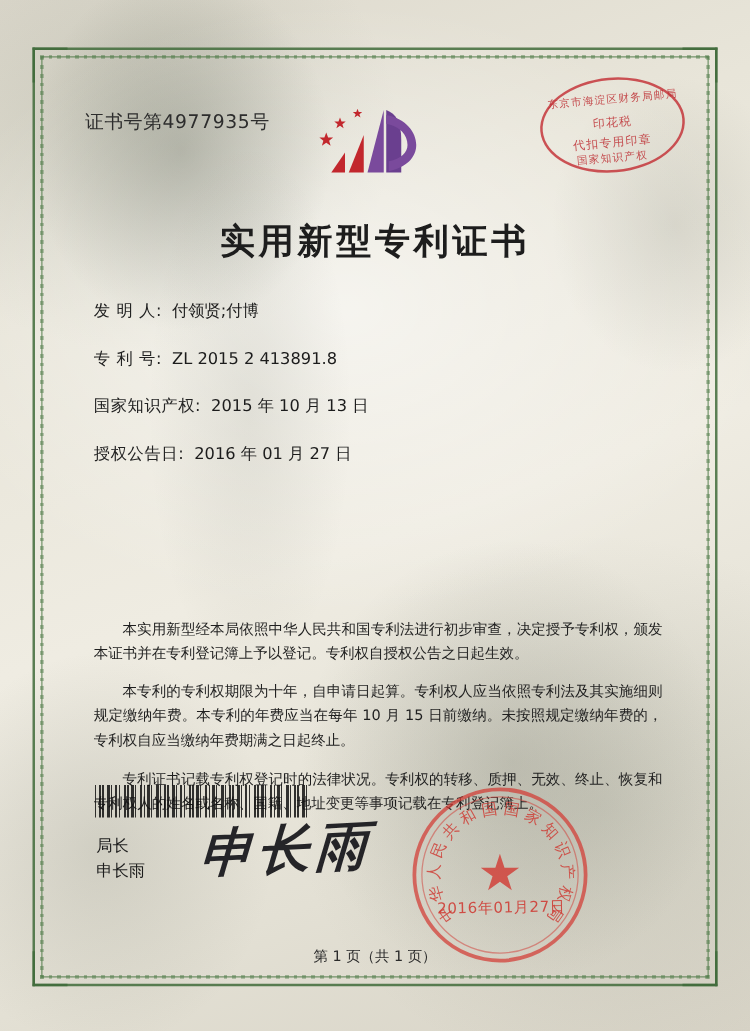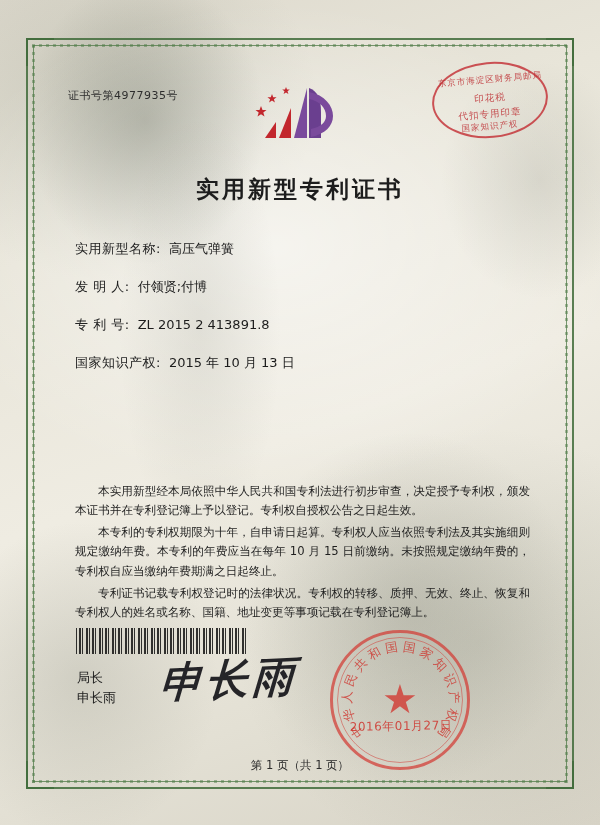--- a/index.html
+++ b/index.html
@@ -77,21 +77,21 @@
   .corner-tl { left: 26px;  top: 38px;   border-right: none; border-bottom: none; }
   .corner-tr { right: 26px; top: 38px;   border-left: none;  border-bottom: none; }
   .corner-bl { left: 26px;  bottom: 36px; border-right: none; border-top: none; }
   .corner-br { right: 26px; bottom: 36px; border-left: none;  border-top: none; }
 
   
   #cert-number {
     position: absolute;
     left: 68px; top: 88px;
     font-family: "DejaVu Sans", sans-serif;
-    font-size: 11px;
+    font-size: 15px;
     color: #2d2d2d;
     letter-spacing: 0.5px;
     white-space: nowrap;
   }
 
   
   #emblem {
     position: absolute;
     left: 255px; top: 82px;
     width: 95px; height: 85px;
@@ -127,21 +127,21 @@
   #agency-seal .st2 { top: 30px; font-size: 9.5px; }
   #agency-seal .st3 { top: 46px; font-size: 9.5px; }
   #agency-seal .st4 { top: 59px; font-size: 8.5px; }
 
   
   #doc-title {
     position: absolute;
     left: 0; right: 0; top: 174px;
     text-align: center;
     font-family: "DejaVu Sans", sans-serif;
-    font-size: 23px;
+    font-size: 28px;
     font-weight: bold;
     color: #1d1d1d;
     letter-spacing: 3px;
   }
 
   
   #fields {
     position: absolute;
     left: 75px; top: 240px;
     width: 460px;
@@ -169,21 +169,21 @@
     position: absolute;
     left: 75px; top: 482px;
     width: 455px;
     font-size: 11.6px;
     line-height: 1.65;
     color: #1f1f1f;
     text-align: justify;
     font-family: "DejaVu Sans", sans-serif;
   }
   #body-text p {
-    margin: 0 0 3px 0;
+    margin: 12px 0 3px 0;
     text-indent: 23px;
   }
 
   
   #barcode {
     position: absolute;
     left: 76px; top: 628px;
     width: 172px; height: 26px;
     background:
       repeating-linear-gradient(90deg,
@@ -194,21 +194,21 @@
     opacity: 0.85;
   }
 
   
   #sign-block {
     position: absolute;
     left: 77px; top: 668px;
     font-size: 13px;
     color: #1c1c1c;
     line-height: 1.55;
-    font-family: Liberation Serif, serif;
+    font-family: Liberation Mono, monospace;
   }
   #handwritten-signature {
     position: absolute;
     left: 160px; top: 652px;
     font-family: "DejaVu Serif", serif;
     font-size: 42px;
     font-weight: bold;
     font-style: italic;
     color: #15151a;
     letter-spacing: 4px;
@@ -323,34 +323,34 @@
     <div class="seal-text st1">东京市海淀区财务局邮局</div>
     <div class="seal-text st2">印花税</div>
     <div class="seal-text st3">代扣专用印章</div>
     <div class="seal-text st4">国家知识产权</div>
   </div>
 
   <div id="doc-title">实用新型专利证书</div>
 
   <div id="fields">
     <div class="field-row">
-      <span class="field-label">实用新型名称:</span>
-      <span class="field-value">高压气弹簧</span>
-    </div>
-    <div class="field-row">
       <span class="field-label">发 明 人:</span>
       <span class="field-value">付领贤;付博</span>
     </div>
     <div class="field-row">
       <span class="field-label">专 利 号:</span>
       <span class="field-value">ZL 2015 2 413891.8</span>
     </div>
     <div class="field-row">
       <span class="field-label">国家知识产权:</span>
       <span class="field-value">2015 年 10 月 13 日</span>
+    </div>
+    <div class="field-row">
+      <span class="field-label">授权公告日:</span>
+      <span class="field-value">2016 年 01 月 27 日</span>
     </div>
   </div>
 
   <div id="body-text">
     <p>本实用新型经本局依照中华人民共和国专利法进行初步审查，决定授予专利权，颁发本证书并在专利登记簿上予以登记。专利权自授权公告之日起生效。</p>
     <p>本专利的专利权期限为十年，自申请日起算。专利权人应当依照专利法及其实施细则规定缴纳年费。本专利的年费应当在每年 10 月 15 日前缴纳。未按照规定缴纳年费的，专利权自应当缴纳年费期满之日起终止。</p>
     <p>专利证书记载专利权登记时的法律状况。专利权的转移、质押、无效、终止、恢复和专利权人的姓名或名称、国籍、地址变更等事项记载在专利登记簿上。</p>
   </div>
 
   <div id="barcode"></div>

